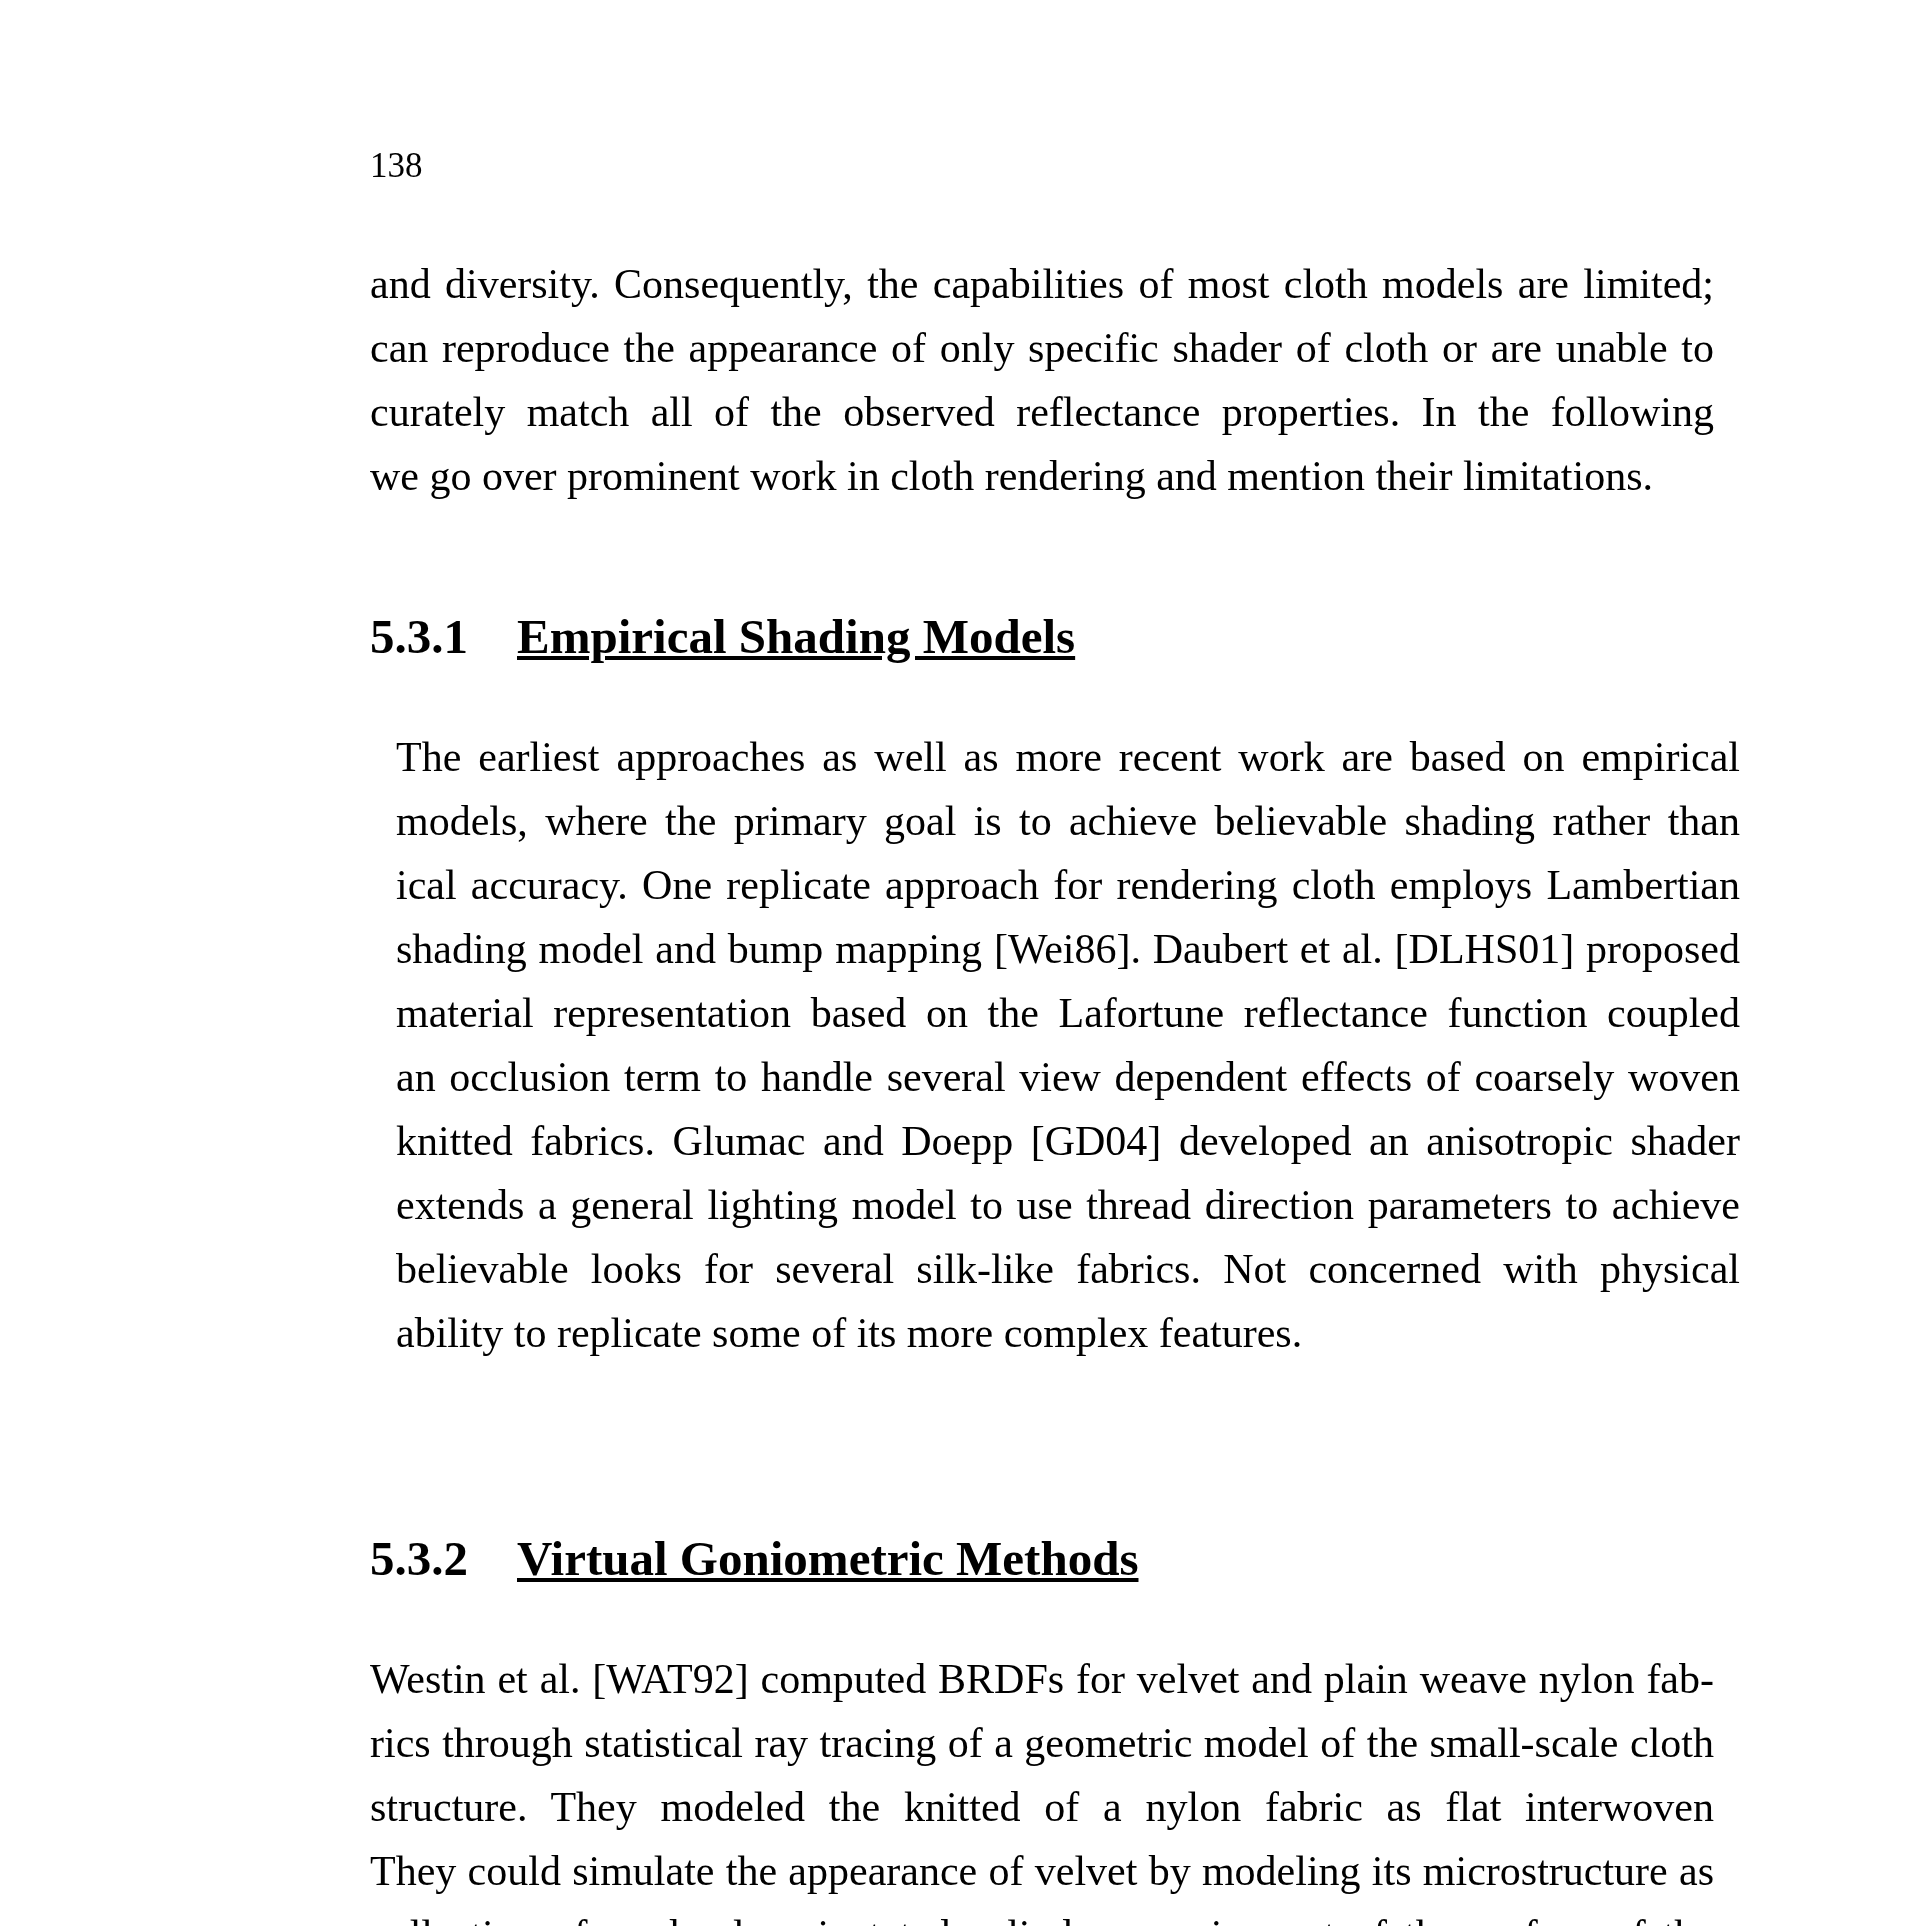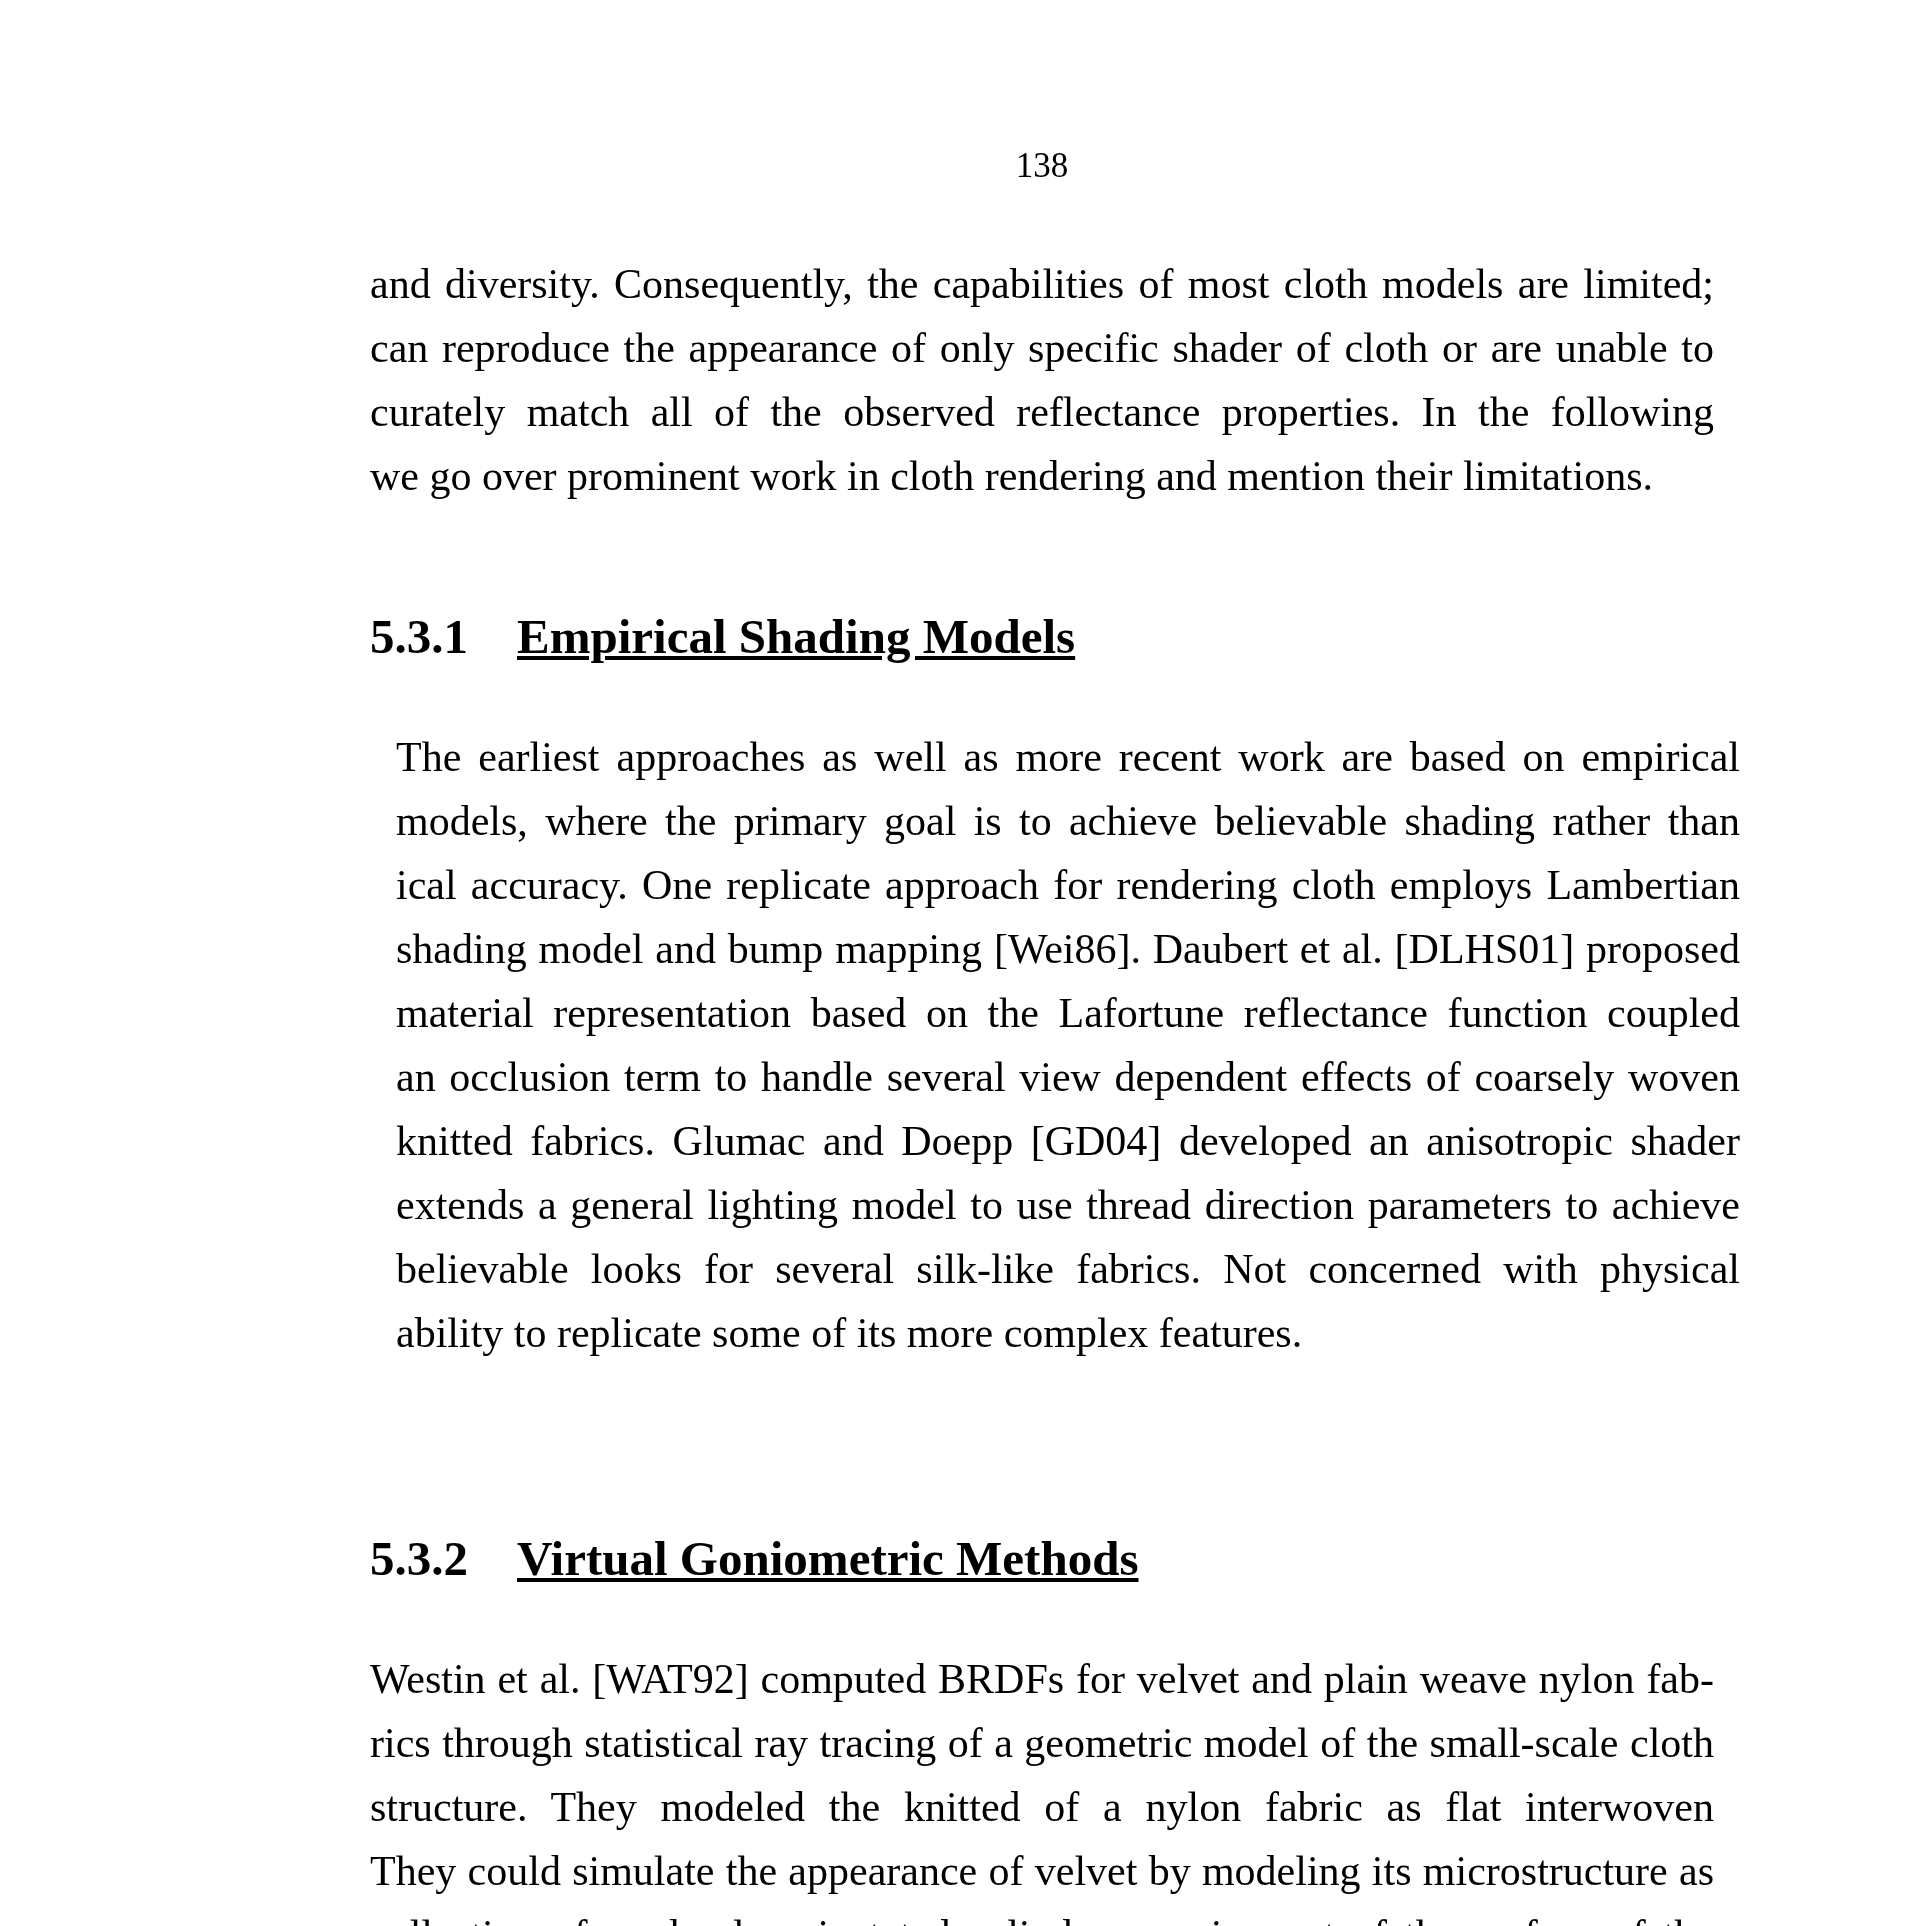--- a/index.html
+++ b/index.html
@@ -14,21 +14,21 @@
     background: #ffffff;
     color: #000000;
     font-family: "Liberation Serif", "DejaVu Serif", serif;
     overflow: hidden;
   }
   .page-number {
     position: absolute;
     top: 146px;
     left: 370px;
     width: 1344px;
-    text-align: center;
+    text-align: left;
     font-size: 35px;
     line-height: 39px;
   }
   .para {
     position: absolute;
     left: 370px;
     width: 1344px;
     font-size: 42px;
     line-height: 64px;
   }

